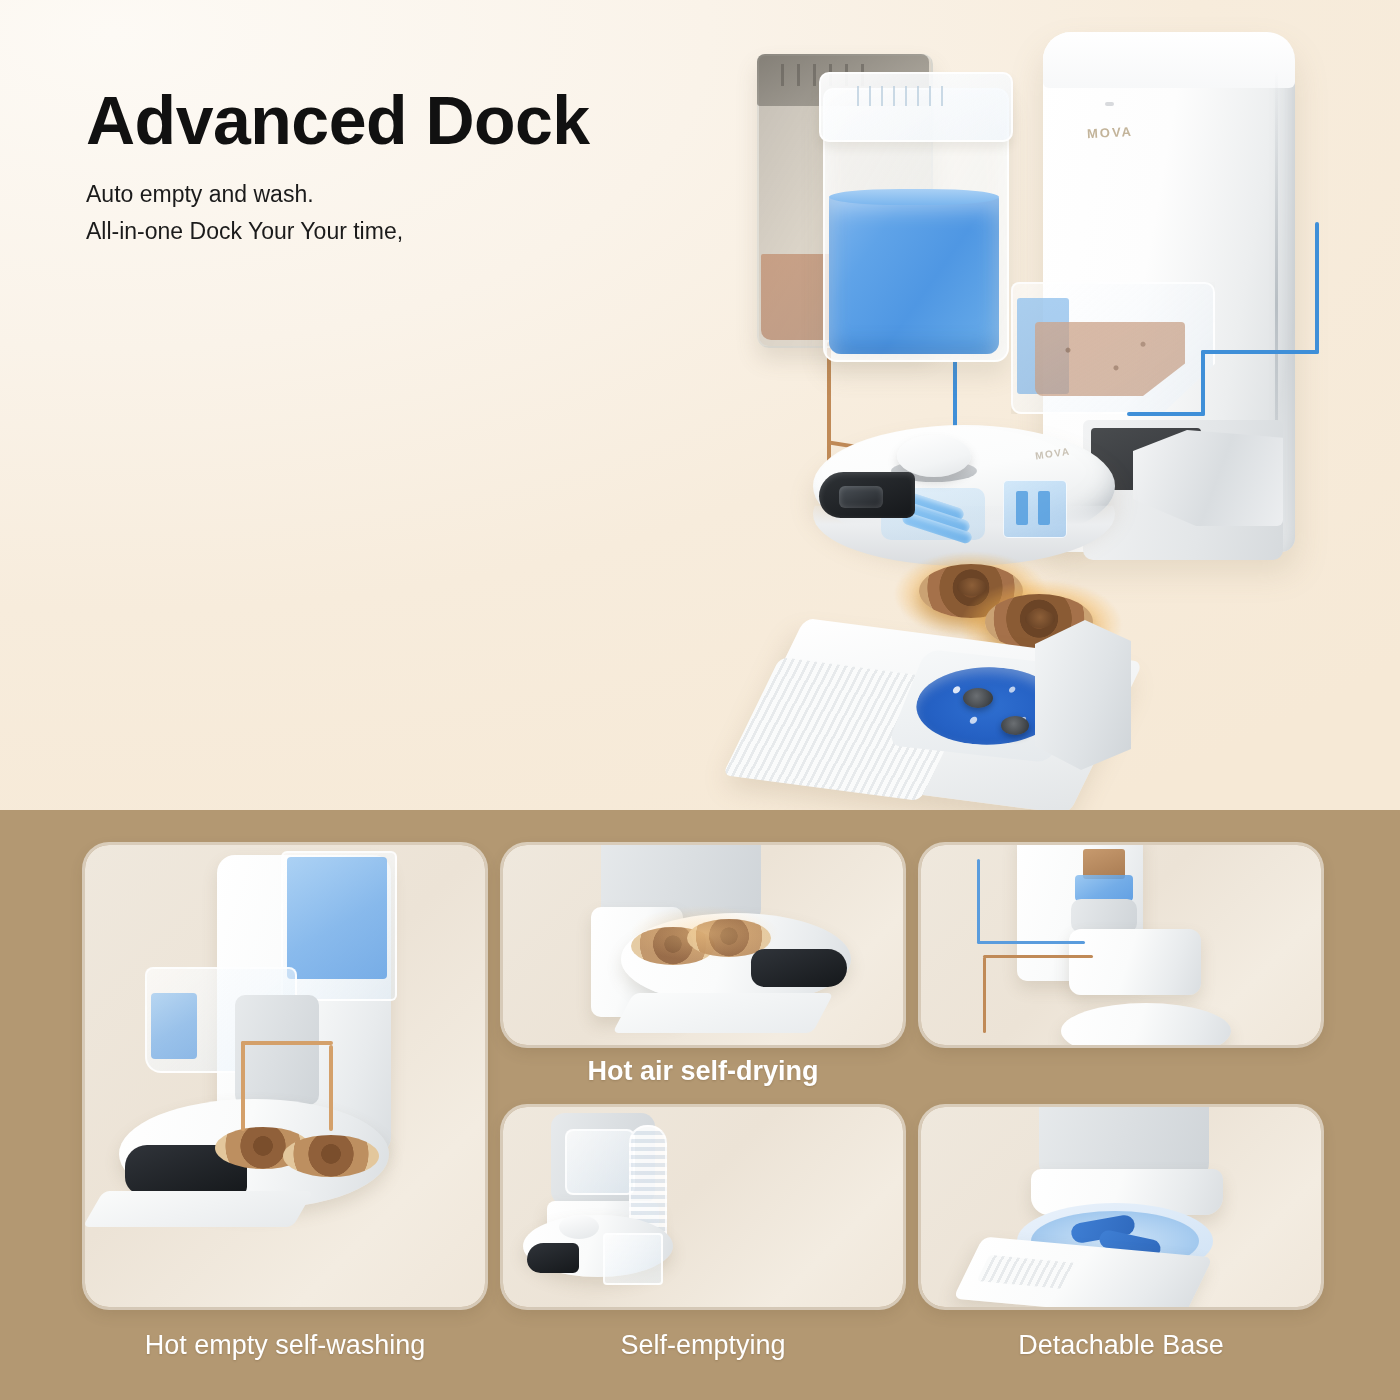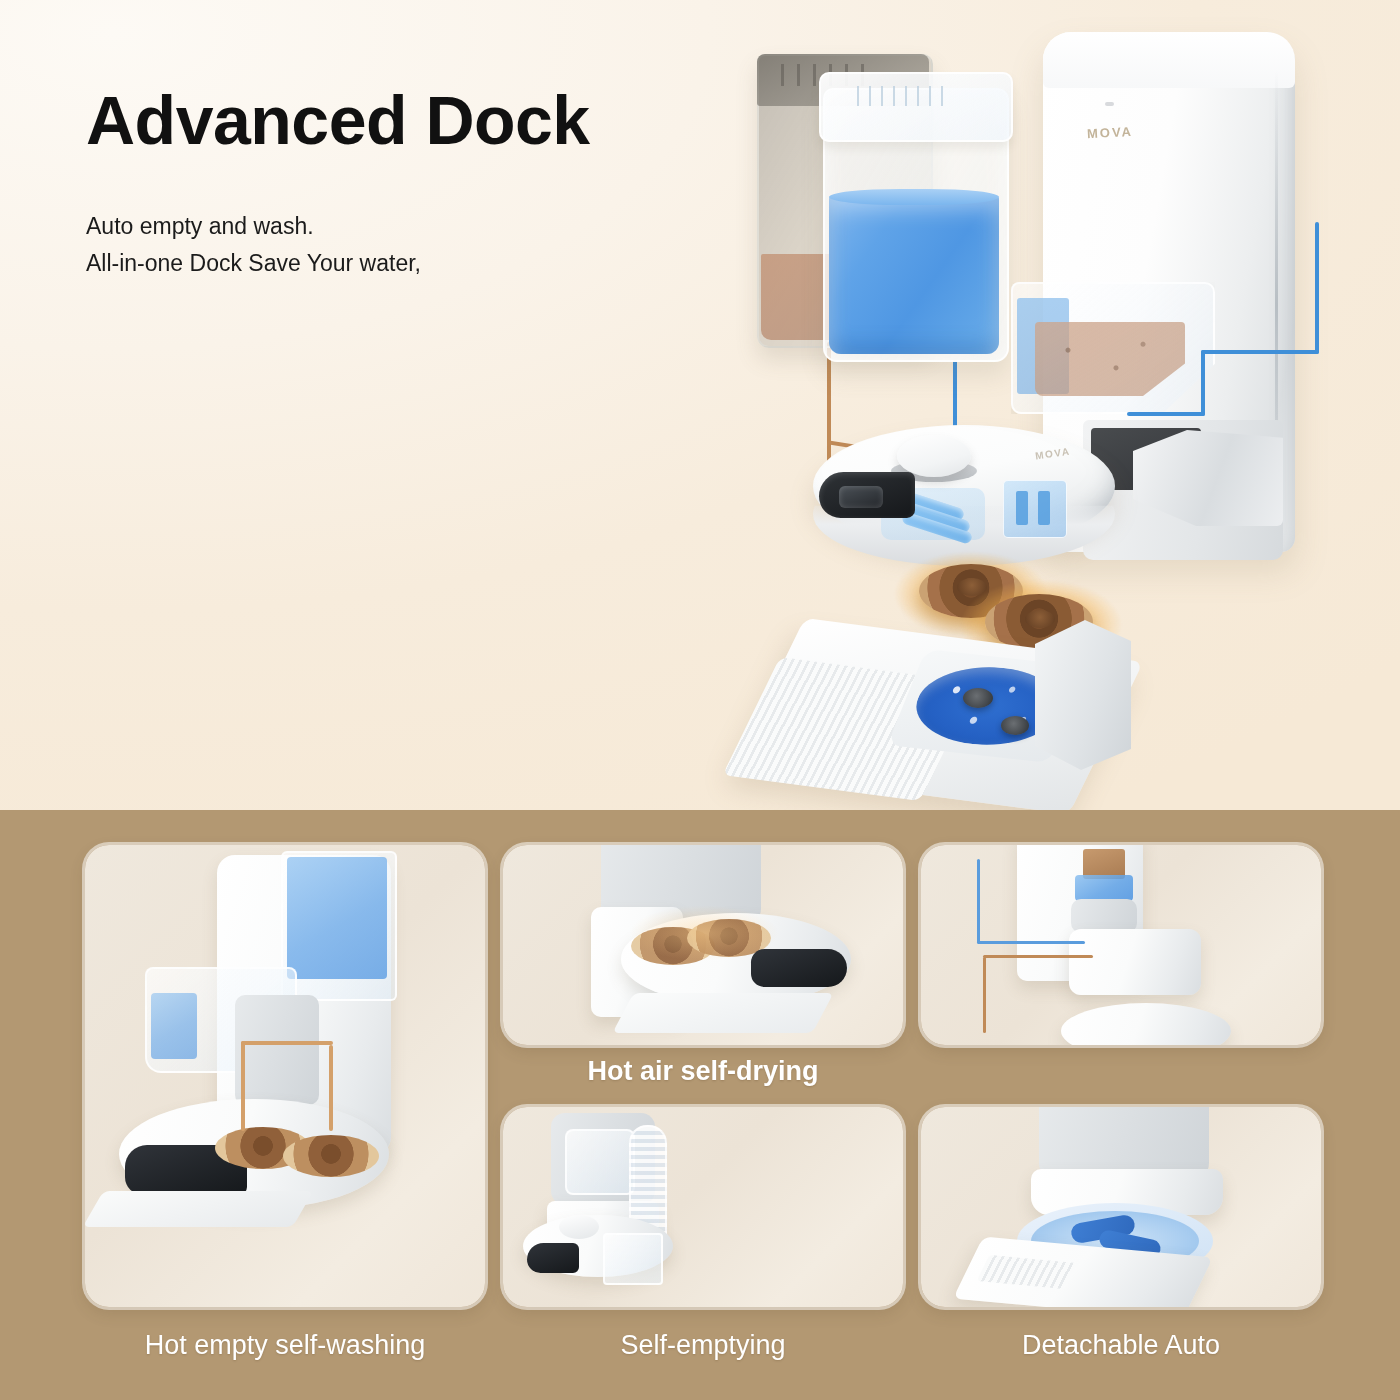--- a/index.html
+++ b/index.html
@@ -13,21 +13,21 @@
   
   .hero{
     position:absolute;left:0;top:0;width:1400px;height:810px;
     background:
       radial-gradient(125% 115% at 8% 4%, #fdfaf5 0%, #faf3e9 34%, #f7ecdc 62%, #f6e9d6 100%);
     overflow:hidden;
   }
   .hero-copy{position:absolute;left:86px;top:86px;width:720px;}
   .hero-title{
     font-size:68px;font-weight:bold;color:#111;letter-spacing:-0.5px;
-    line-height:1.0;margin:0 0 54px 0;
+    line-height:1.0;margin:0 0 22px 0;
   }
   .hero-sub{font-size:23px;color:#1b1b1b;line-height:1.62;font-weight:400;}
   .hero-sub div{white-space:nowrap;}
 
   
   .product{position:absolute;left:735px;top:10px;width:665px;height:800px;}
   .p{position:absolute;}
 
   
   .tower{
@@ -329,21 +329,21 @@
 <body>
 
 <div class="canvas">
 
   <section class="hero">
 
     <div class="hero-copy">
       <h1 class="hero-title">Advanced Dock</h1>
       <div class="hero-sub">
         <div>Auto empty and wash.</div>
-        <div>All-in-one Dock Save Your water,</div>
+        <div>All-in-one Dock Your Your time,</div>
       </div>
     </div>
 
     <div class="product">
 
       <div class="p tube tube-copper" style="left:92px;top:332px;width:4px;height:122px;"></div>
       <div class="p tube tube-copper" style="left:92px;top:450px;width:250px;height:4px;transform:skewY(9deg);"></div>
       <div class="p tube tube-blue" style="left:218px;top:350px;width:4px;height:98px;"></div>
       <div class="p tube tube-blue" style="left:218px;top:444px;width:104px;height:4px;transform:skewY(10deg);"></div>
       <div class="p tube tube-blue" style="left:318px;top:400px;width:4px;height:52px;"></div>
@@ -485,15 +485,15 @@
   <div class="card card-base">
     <div class="mi mi-gray" style="left:118px;top:-18px;width:170px;height:92px;border-radius:0 0 18px 18px;"></div>
     <div class="mi mi-body" style="left:110px;top:62px;width:192px;height:46px;border-radius:10px 10px 18px 18px;"></div>
     <div class="mi" style="left:96px;top:96px;width:196px;height:76px;border-radius:50%;background:linear-gradient(160deg,#eaf2fb,#cfe2f5);"></div>
     <div class="mi mi-mop" style="left:110px;top:104px;width:168px;height:60px;"></div>
     <div class="mi" style="left:150px;top:112px;width:64px;height:20px;background:linear-gradient(120deg,#3f7fd4,#2f69bd);border-radius:10px;transform:rotate(-10deg);"></div>
     <div class="mi" style="left:178px;top:128px;width:62px;height:18px;background:linear-gradient(120deg,#3f7fd4,#2f69bd);border-radius:10px;transform:rotate(12deg);"></div>
     <div class="mi mi-body" style="left:42px;top:140px;width:240px;height:62px;border-radius:8px;transform:skewX(-26deg) skewY(5deg);"></div>
     <div class="mi" style="left:60px;top:152px;width:92px;height:26px;background:repeating-linear-gradient(92deg,#fafbfb 0 5px,#e7eaec 5px 8px);border-radius:4px;transform:skewX(-26deg) skewY(5deg);"></div>
   </div>
-  <div class="caption cap-base">Detachable Auto</div>
+  <div class="caption cap-base">Detachable Base</div>
 
 </div>
 
 </body></html>

